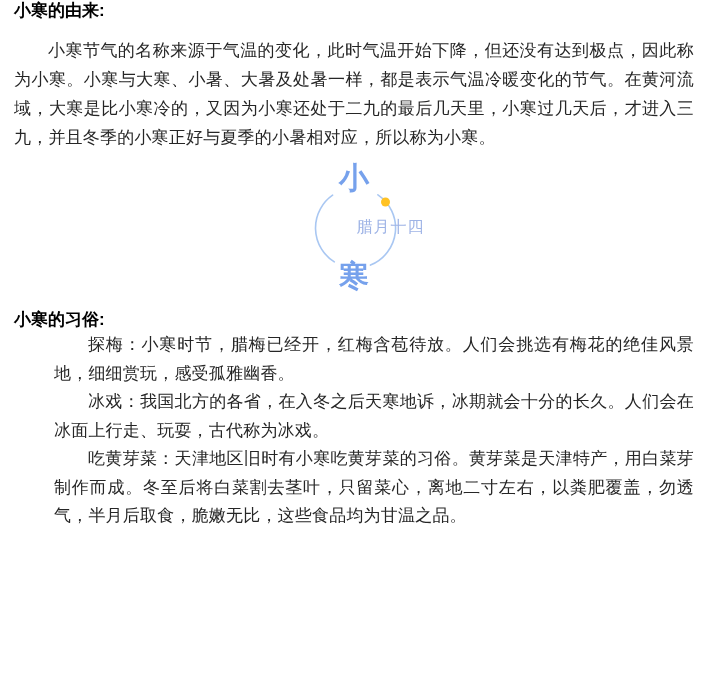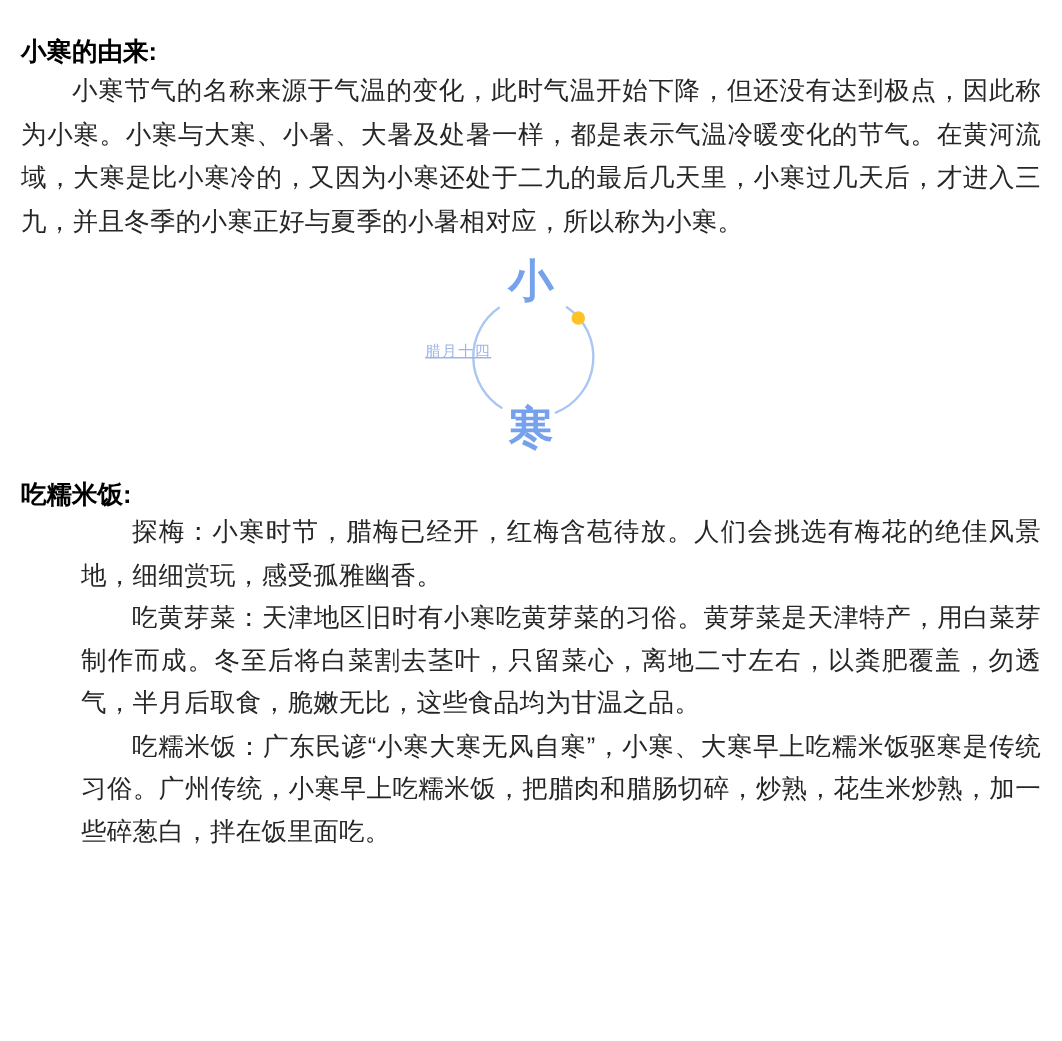--- a/index.html
+++ b/index.html
@@ -4,37 +4,37 @@
 <style>
   * { margin: 0; padding: 0; box-sizing: border-box; }
   html, body {
     width: 708px;
     height: 694px;
     background: #ffffff;
     font-family: "Liberation Sans", "DejaVu Sans", sans-serif;
     overflow: hidden;
   }
   .article {
-    padding: 24px 14px 0 14px;
+    padding: 0 14px 0 14px;
     width: 708px;
   }
   .section-heading {
     font-size: 17px;
     font-weight: bold;
     color: #000000;
     line-height: 22px;
   }
   .body-para {
     font-size: 17px;
     color: #262626;
     text-align: justify;
     text-indent: 2em;
     letter-spacing: 0.2px;
   }
-  .origin-para { line-height: 29px; }
+  .origin-para { line-height: 29px; margin-top: 14px; }
   .customs-para { line-height: 28.5px; margin-left: 40px; }
   .heading-customs { margin-top: 8px; }
 
   
   .badge {
     position: relative;
     width: 141px;
     height: 140px;
     margin: 9px auto 0 auto;
   }
@@ -53,25 +53,24 @@
     color: #76a1ec;
     line-height: 30px;
   }
   .badge-char-top { top: 2px; }
   .badge-char-bottom { top: 100px; }
   .badge-date {
     position: absolute;
     left: 0;
     top: 56px;
     width: 100%;
-    text-align: left;
-    font-size: 10px;
+    text-align: right;
+    font-size: 16px;
     letter-spacing: 1px;
     color: #9fb4e6;
-    text-decoration: underline;
   }
 </style>
 </head>
 <body>
 
 <div class="article">
 
   <h2 class="section-heading">小寒的由来:</h2>
 
   <p class="body-para origin-para">小寒节气的名称来源于气温的变化，此时气温开始下降，但还没有达到极点，因此称为小寒。小寒与大寒、小暑、大暑及处暑一样，都是表示气温冷暖变化的节气。在黄河流域，大寒是比小寒冷的，又因为小寒还处于二九的最后几天里，小寒过几天后，才进入三九，并且冬季的小寒正好与夏季的小暑相对应，所以称为小寒。</p>
@@ -80,19 +79,19 @@
     <svg viewBox="0 0 141 140">
       <path d="M 93.9 33.8 A 40 40 0 0 1 86.5 104.1" fill="none" stroke-width="1.6" stroke-linecap="round" stroke="#a9c7f2"></path>
       <path d="M 50.3 100.9 A 40 40 0 0 1 48.6 34.2" fill="none" stroke-width="1.6" stroke-linecap="round" stroke="#a9c7f2"></path>
       <circle cx="101.5" cy="41" r="4.5" fill="#ffc224"></circle>
     </svg>
     <div class="badge-char badge-char-top">小</div>
     <div class="badge-date">腊月十四</div>
     <div class="badge-char badge-char-bottom">寒</div>
   </div>
 
-  <h2 class="section-heading heading-customs">吃糯米饭:</h2>
+  <h2 class="section-heading heading-customs">小寒的习俗:</h2>
 
   <p class="body-para customs-para">探梅：小寒时节，腊梅已经开，红梅含苞待放。人们会挑选有梅花的绝佳风景地，细细赏玩，感受孤雅幽香。</p>
+  <p class="body-para customs-para">冰戏：我国北方的各省，在入冬之后天寒地诉，冰期就会十分的长久。人们会在冰面上行走、玩耍，古代称为冰戏。</p>
   <p class="body-para customs-para">吃黄芽菜：天津地区旧时有小寒吃黄芽菜的习俗。黄芽菜是天津特产，用白菜芽制作而成。冬至后将白菜割去茎叶，只留菜心，离地二寸左右，以粪肥覆盖，勿透气，半月后取食，脆嫩无比，这些食品均为甘温之品。</p>
-  <p class="body-para customs-para">吃糯米饭：广东民谚“小寒大寒无风自寒”，小寒、大寒早上吃糯米饭驱寒是传统习俗。广州传统，小寒早上吃糯米饭，把腊肉和腊肠切碎，炒熟，花生米炒熟，加一些碎葱白，拌在饭里面吃。</p>
 
 </div>
 
 </body></html>

